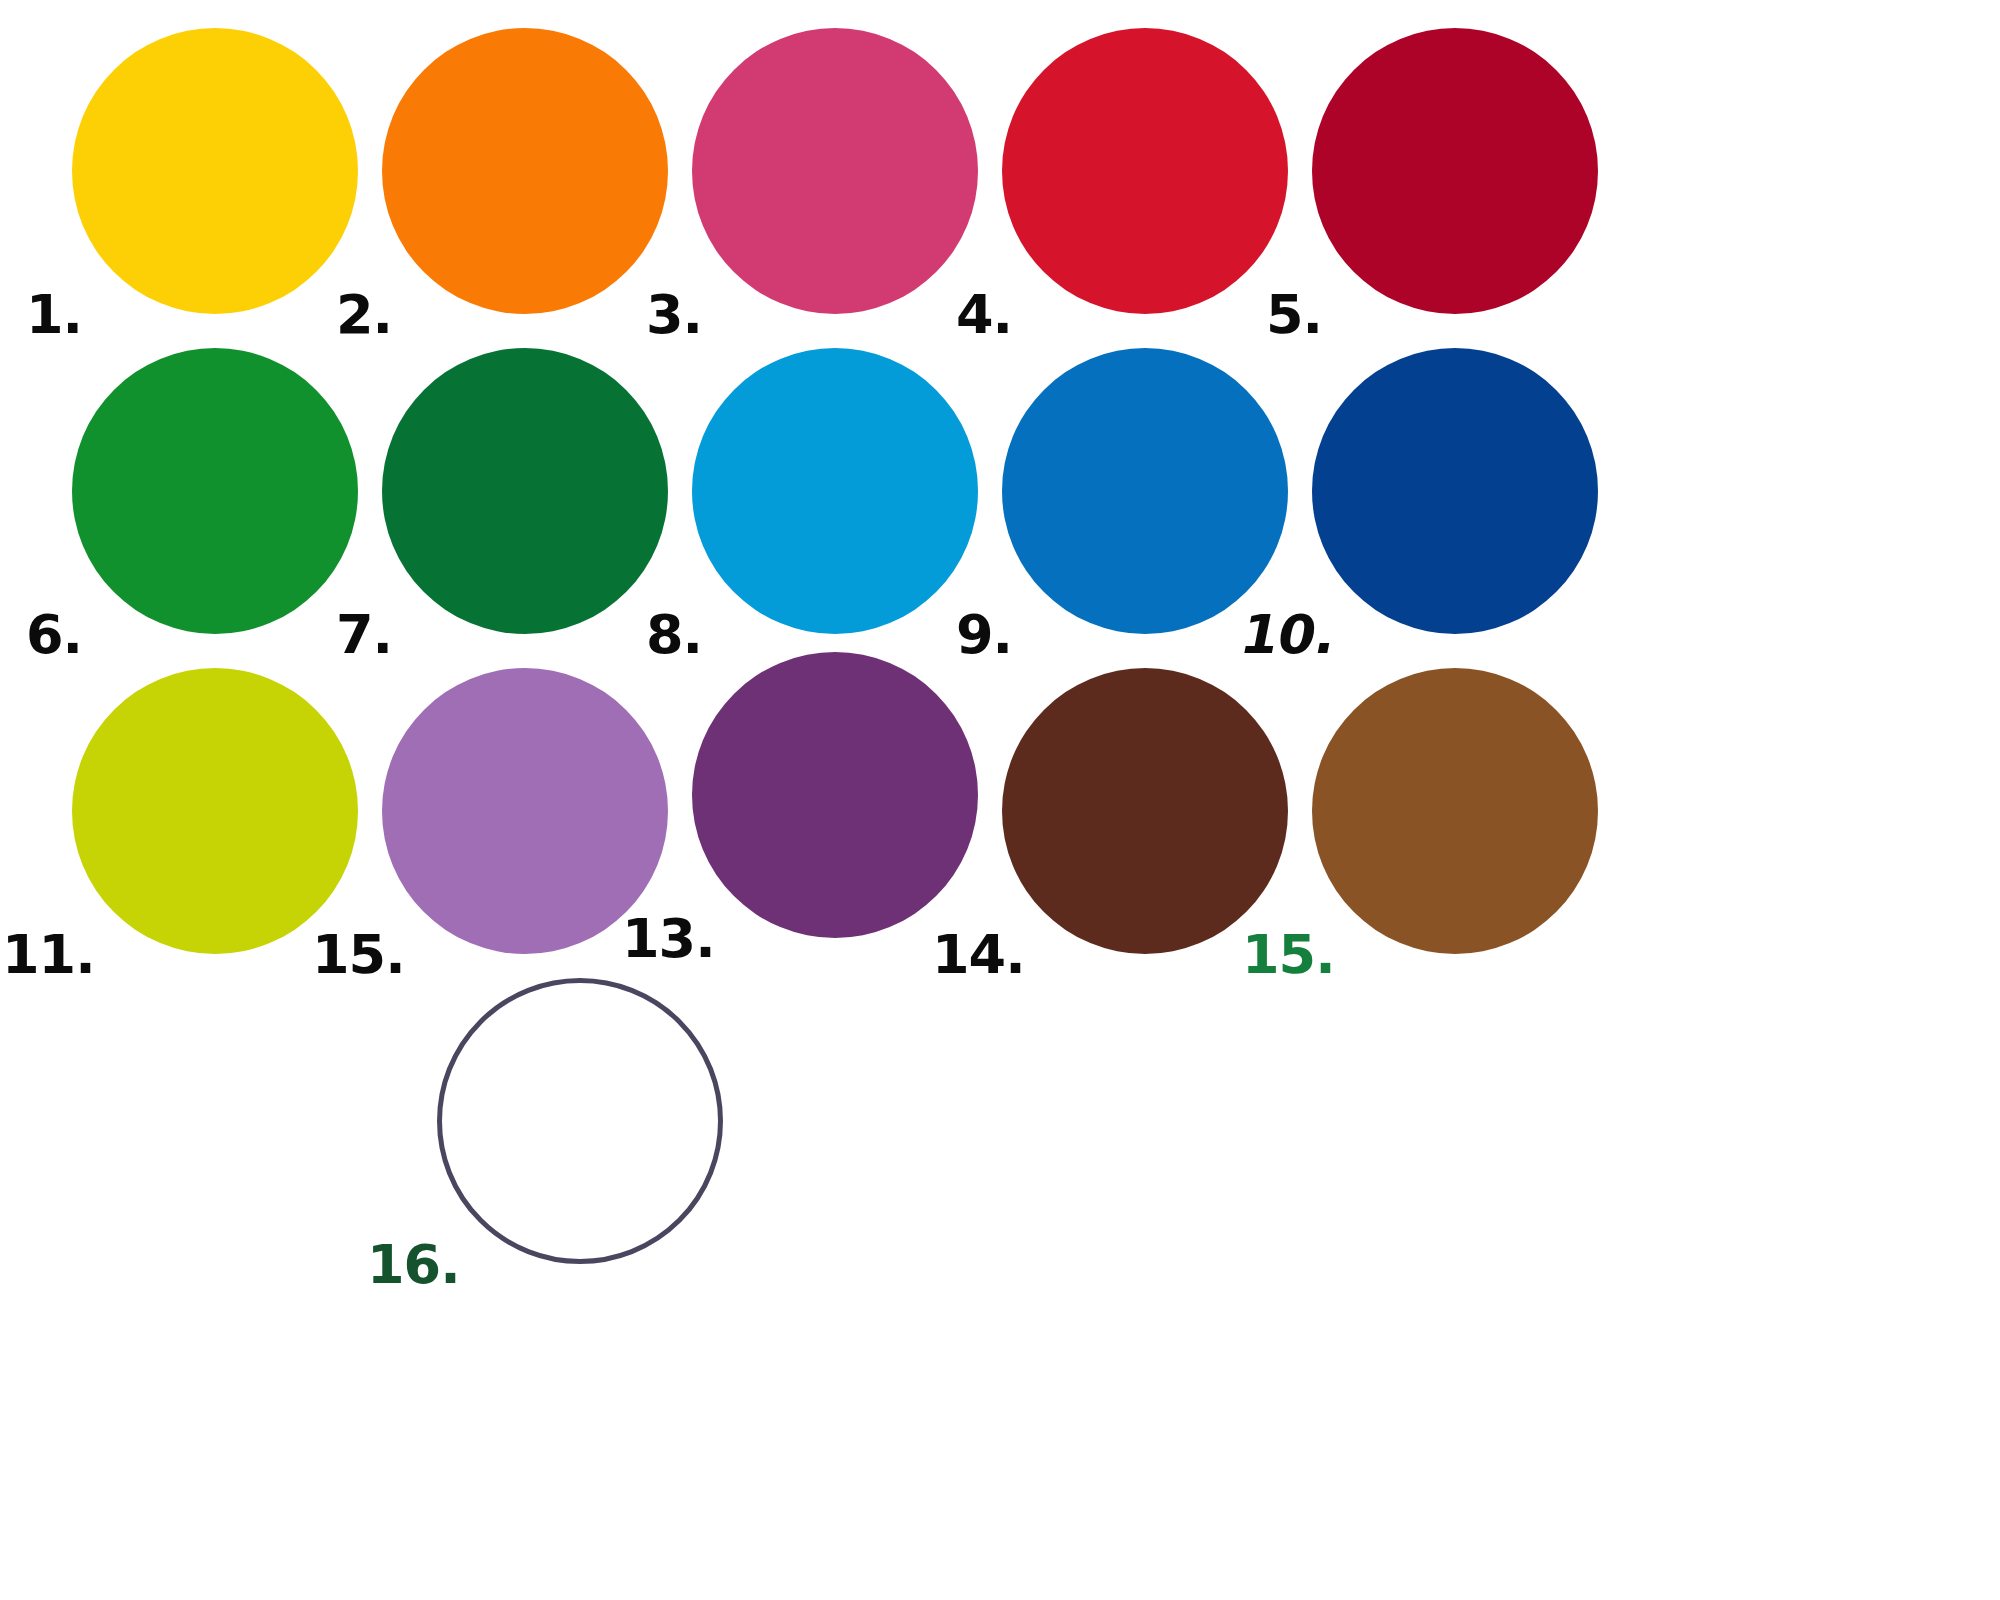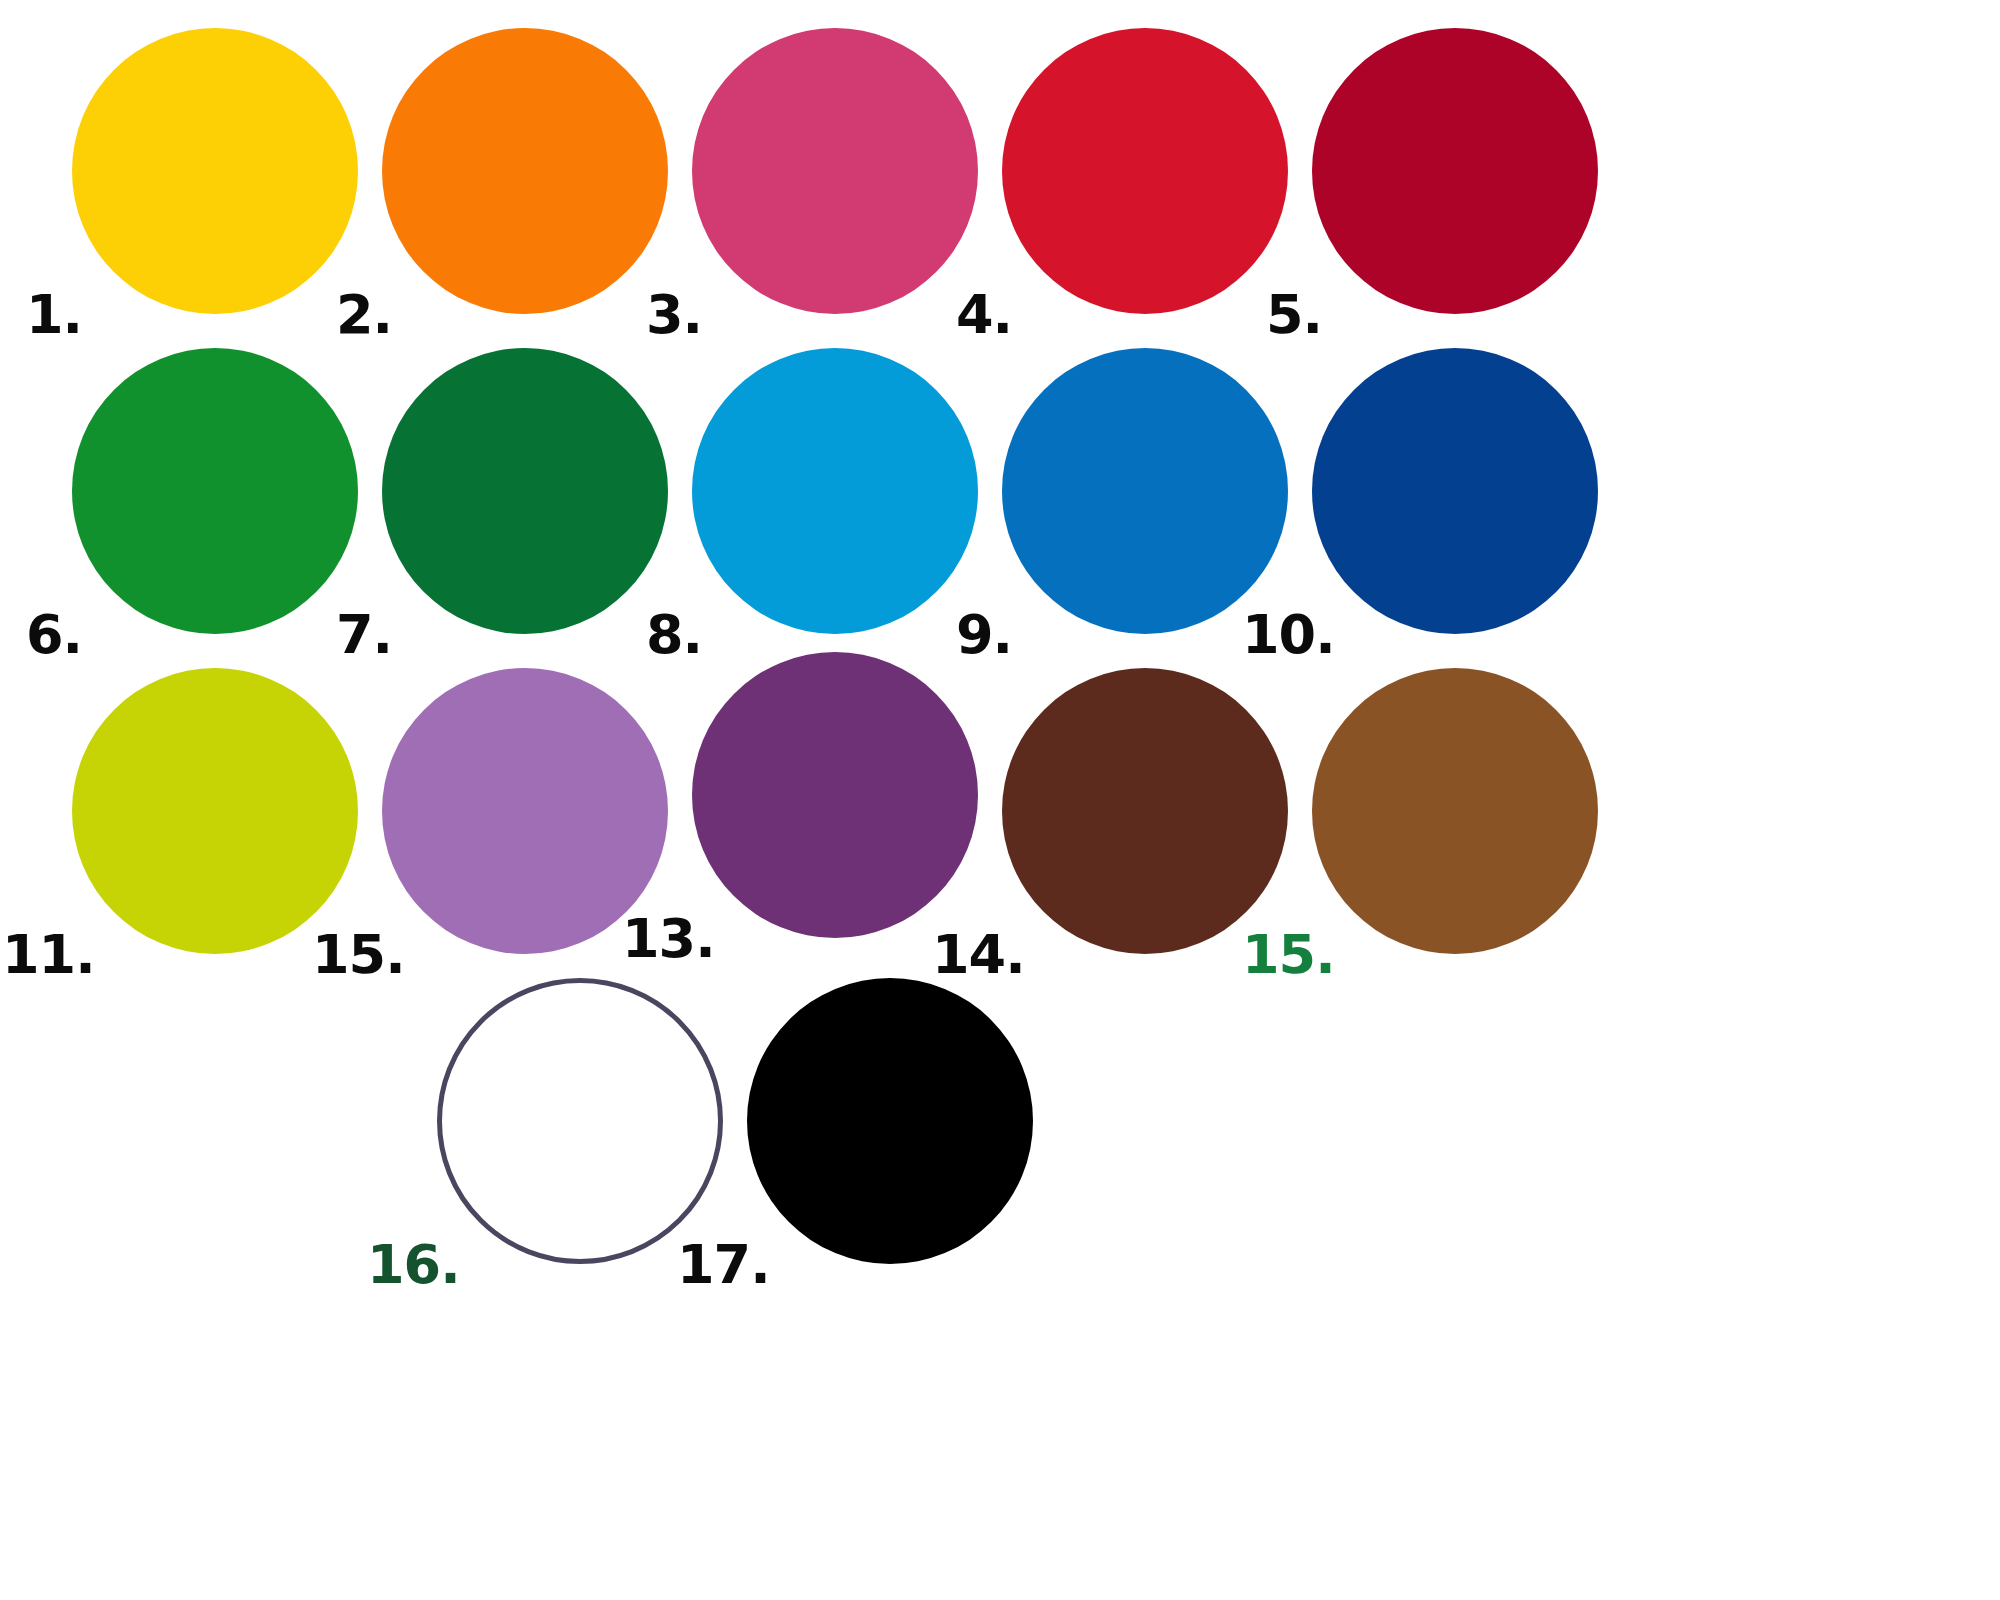--- a/index.html
+++ b/index.html
@@ -88,21 +88,21 @@
       <div class="swatch-label" style="color: rgb(11, 11, 11);">7.</div>
     </div>
     <div class="swatch-cell" style="left: 640px; top: 330px;">
       <div class="swatch-circle" style="background: rgb(3, 155, 216);"></div>
       <div class="swatch-label" style="color: rgb(11, 11, 11);">8.</div>
     </div>
     <div class="swatch-cell" style="left: 950px; top: 330px;">
       <div class="swatch-circle" style="background: rgb(5, 112, 190);"></div>
       <div class="swatch-label" style="color: rgb(11, 11, 11);">9.</div>
     </div>
-    <div class="swatch-cell" style="left: 1260px; top: 330px;">
+    <div class="swatch-cell" style="left: 1260px; top: 330px; font-style: italic;">
       <div class="swatch-circle" style="background: rgb(4, 64, 144);"></div>
       <div class="swatch-label wide" style="color: rgb(11, 11, 11);">10.</div>
     </div>
     <div class="swatch-cell" style="left: 20px; top: 650px;">
       <div class="swatch-circle" style="background: rgb(198, 212, 6);"></div>
       <div class="swatch-label wide" style="color: rgb(11, 11, 11); text-align: right;">11.</div>
     </div>
     <div class="swatch-cell" style="left: 330px; top: 650px;">
       <div class="swatch-circle" style="background: rgb(160, 110, 180);"></div>
       <div class="swatch-label wide" style="color: rgb(11, 11, 11);">15.</div>
@@ -116,17 +116,13 @@
       <div class="swatch-label wide" style="color: rgb(11, 11, 11); text-align: center;">14.</div>
     </div>
     <div class="swatch-cell" style="left: 1260px; top: 650px;">
       <div class="swatch-circle" style="background: rgb(138, 83, 38);"></div>
       <div class="swatch-label wide" style="color: #15803d;">15.</div>
     </div>
     <div class="swatch-cell" style="left: 385px; top: 960px;">
       <div class="swatch-circle outlined" style="background: rgb(255, 255, 255); border-color: rgb(74, 70, 96);"></div>
       <div class="swatch-label wide" style="color: #14532d;">16.</div>
     </div>
-    <div class="swatch-cell" style="left: 695px; top: 960px;">
-      <div class="swatch-circle" style="background: rgb(0, 0, 0);"></div>
-      <div class="swatch-label wide" style="color: rgb(11, 11, 11);">17.</div>
-    </div>
   </div>
 
 </body></html>

